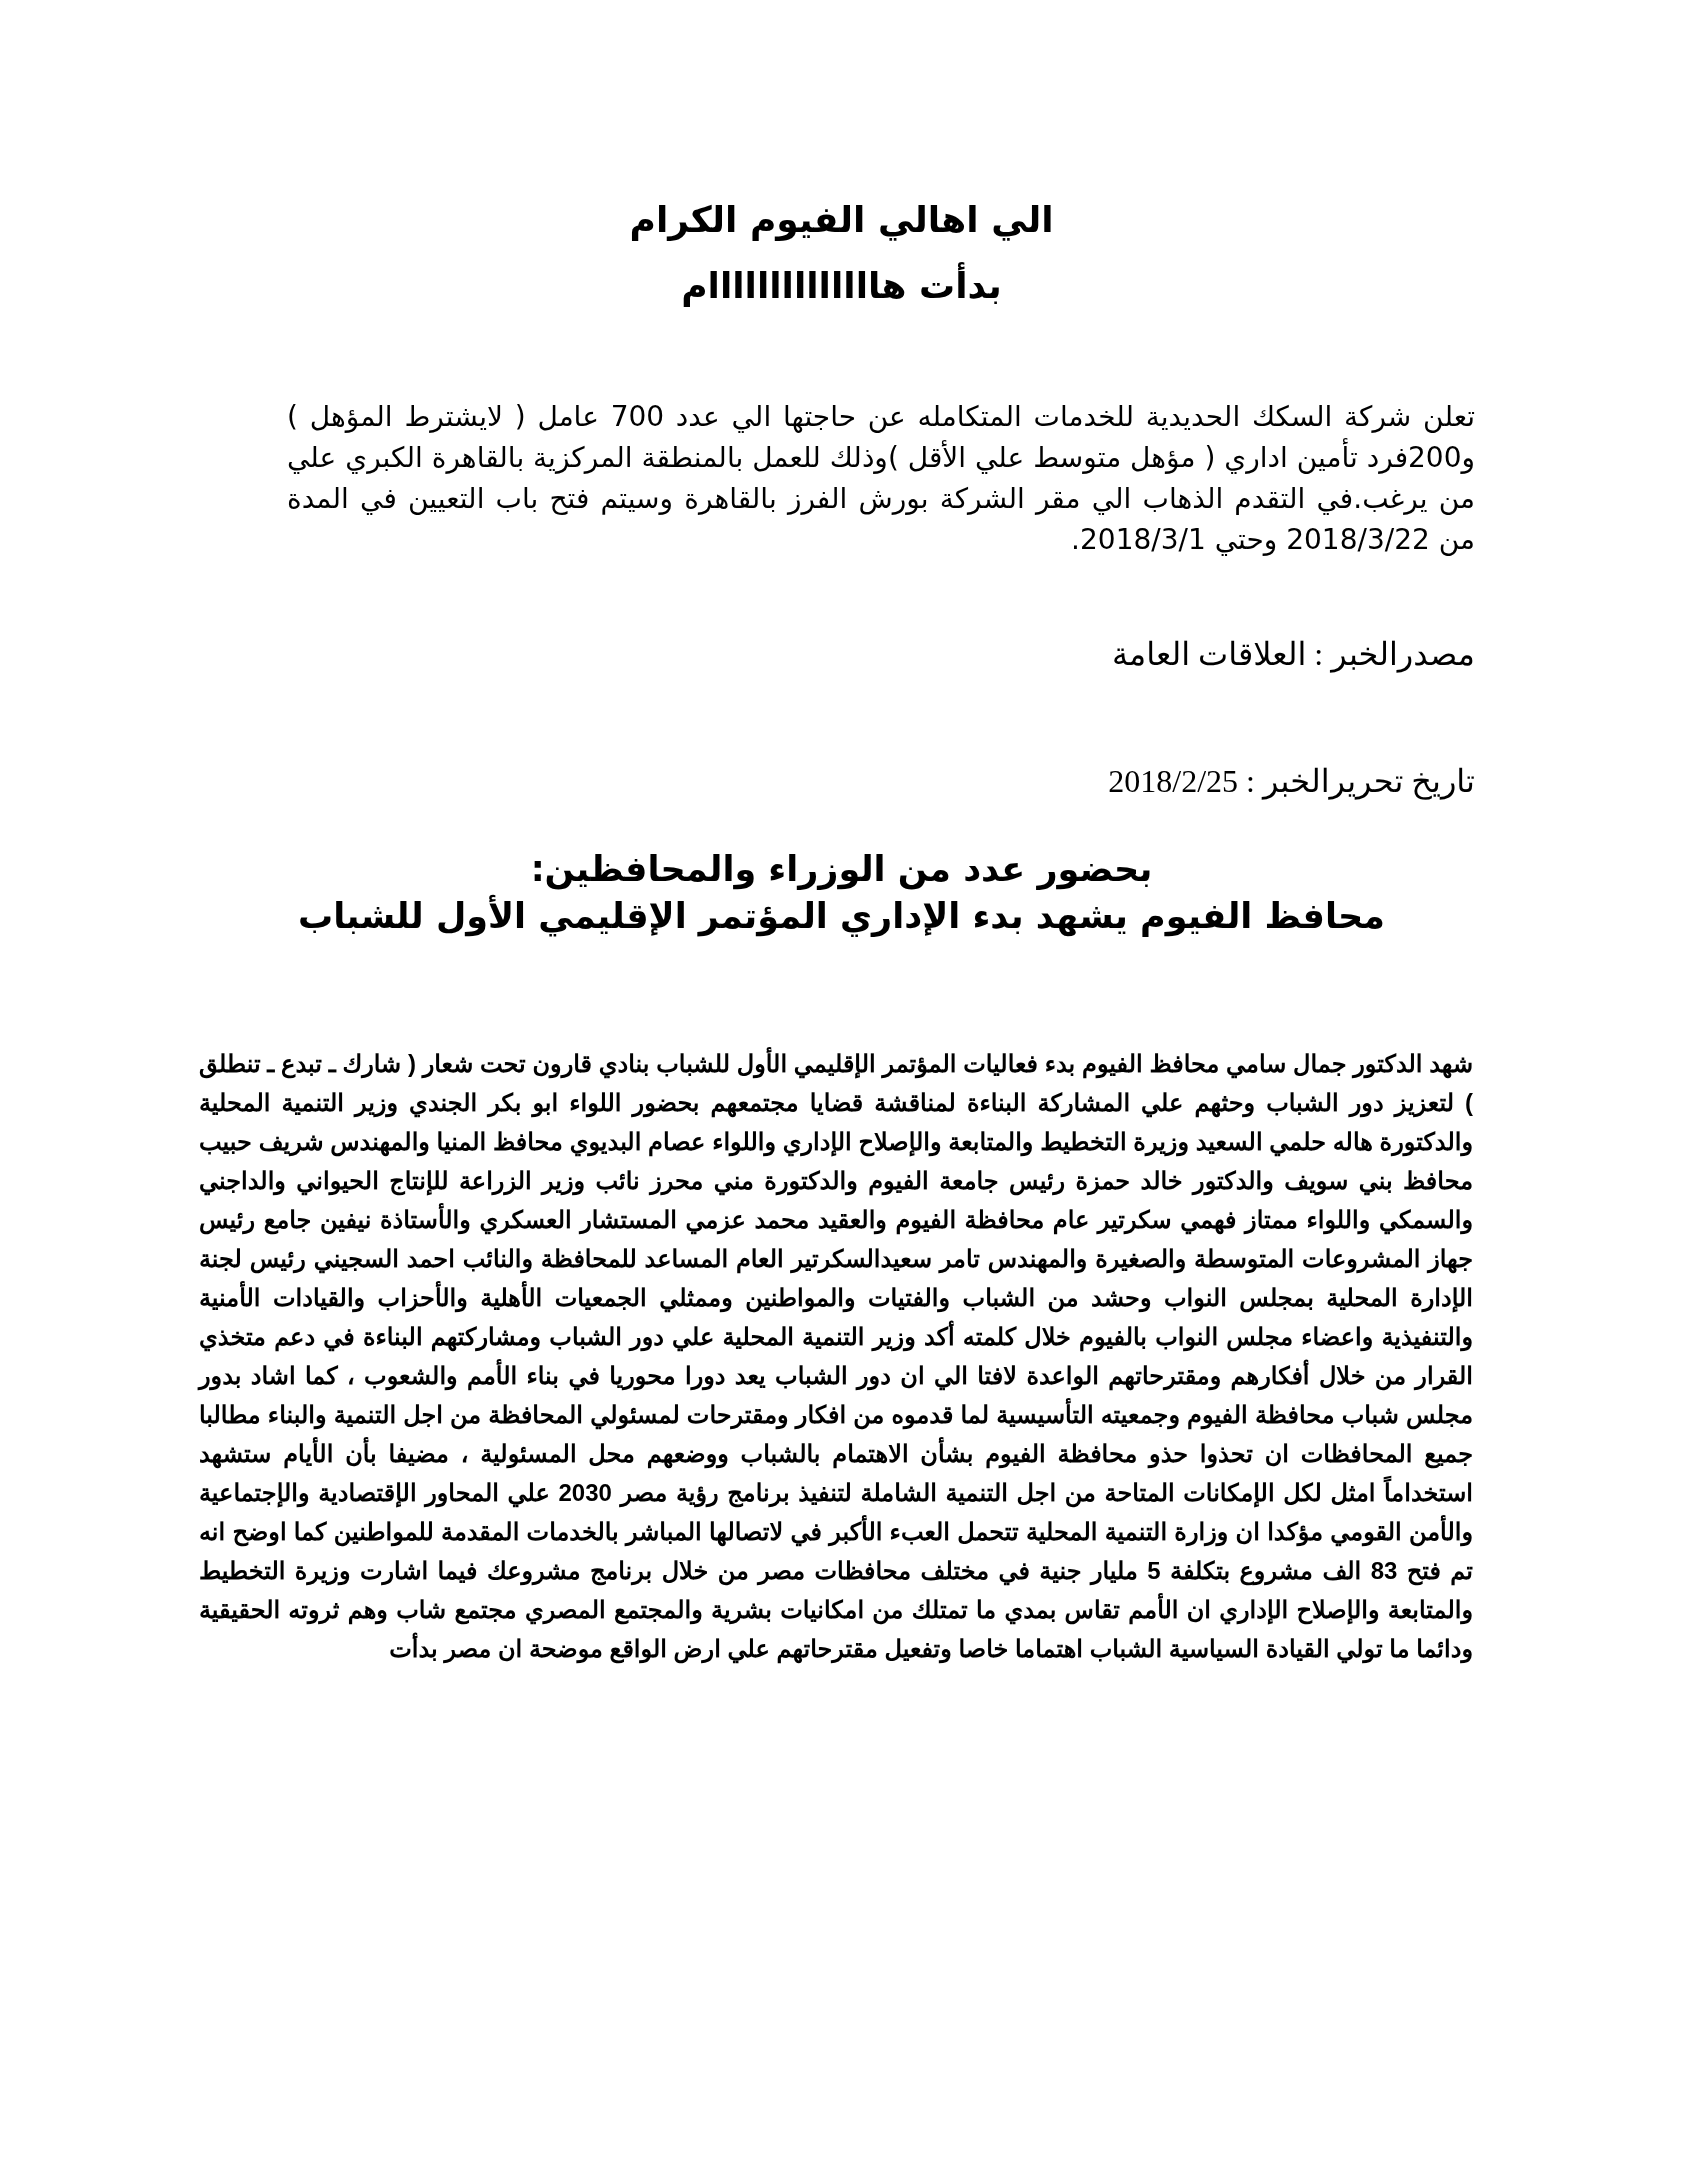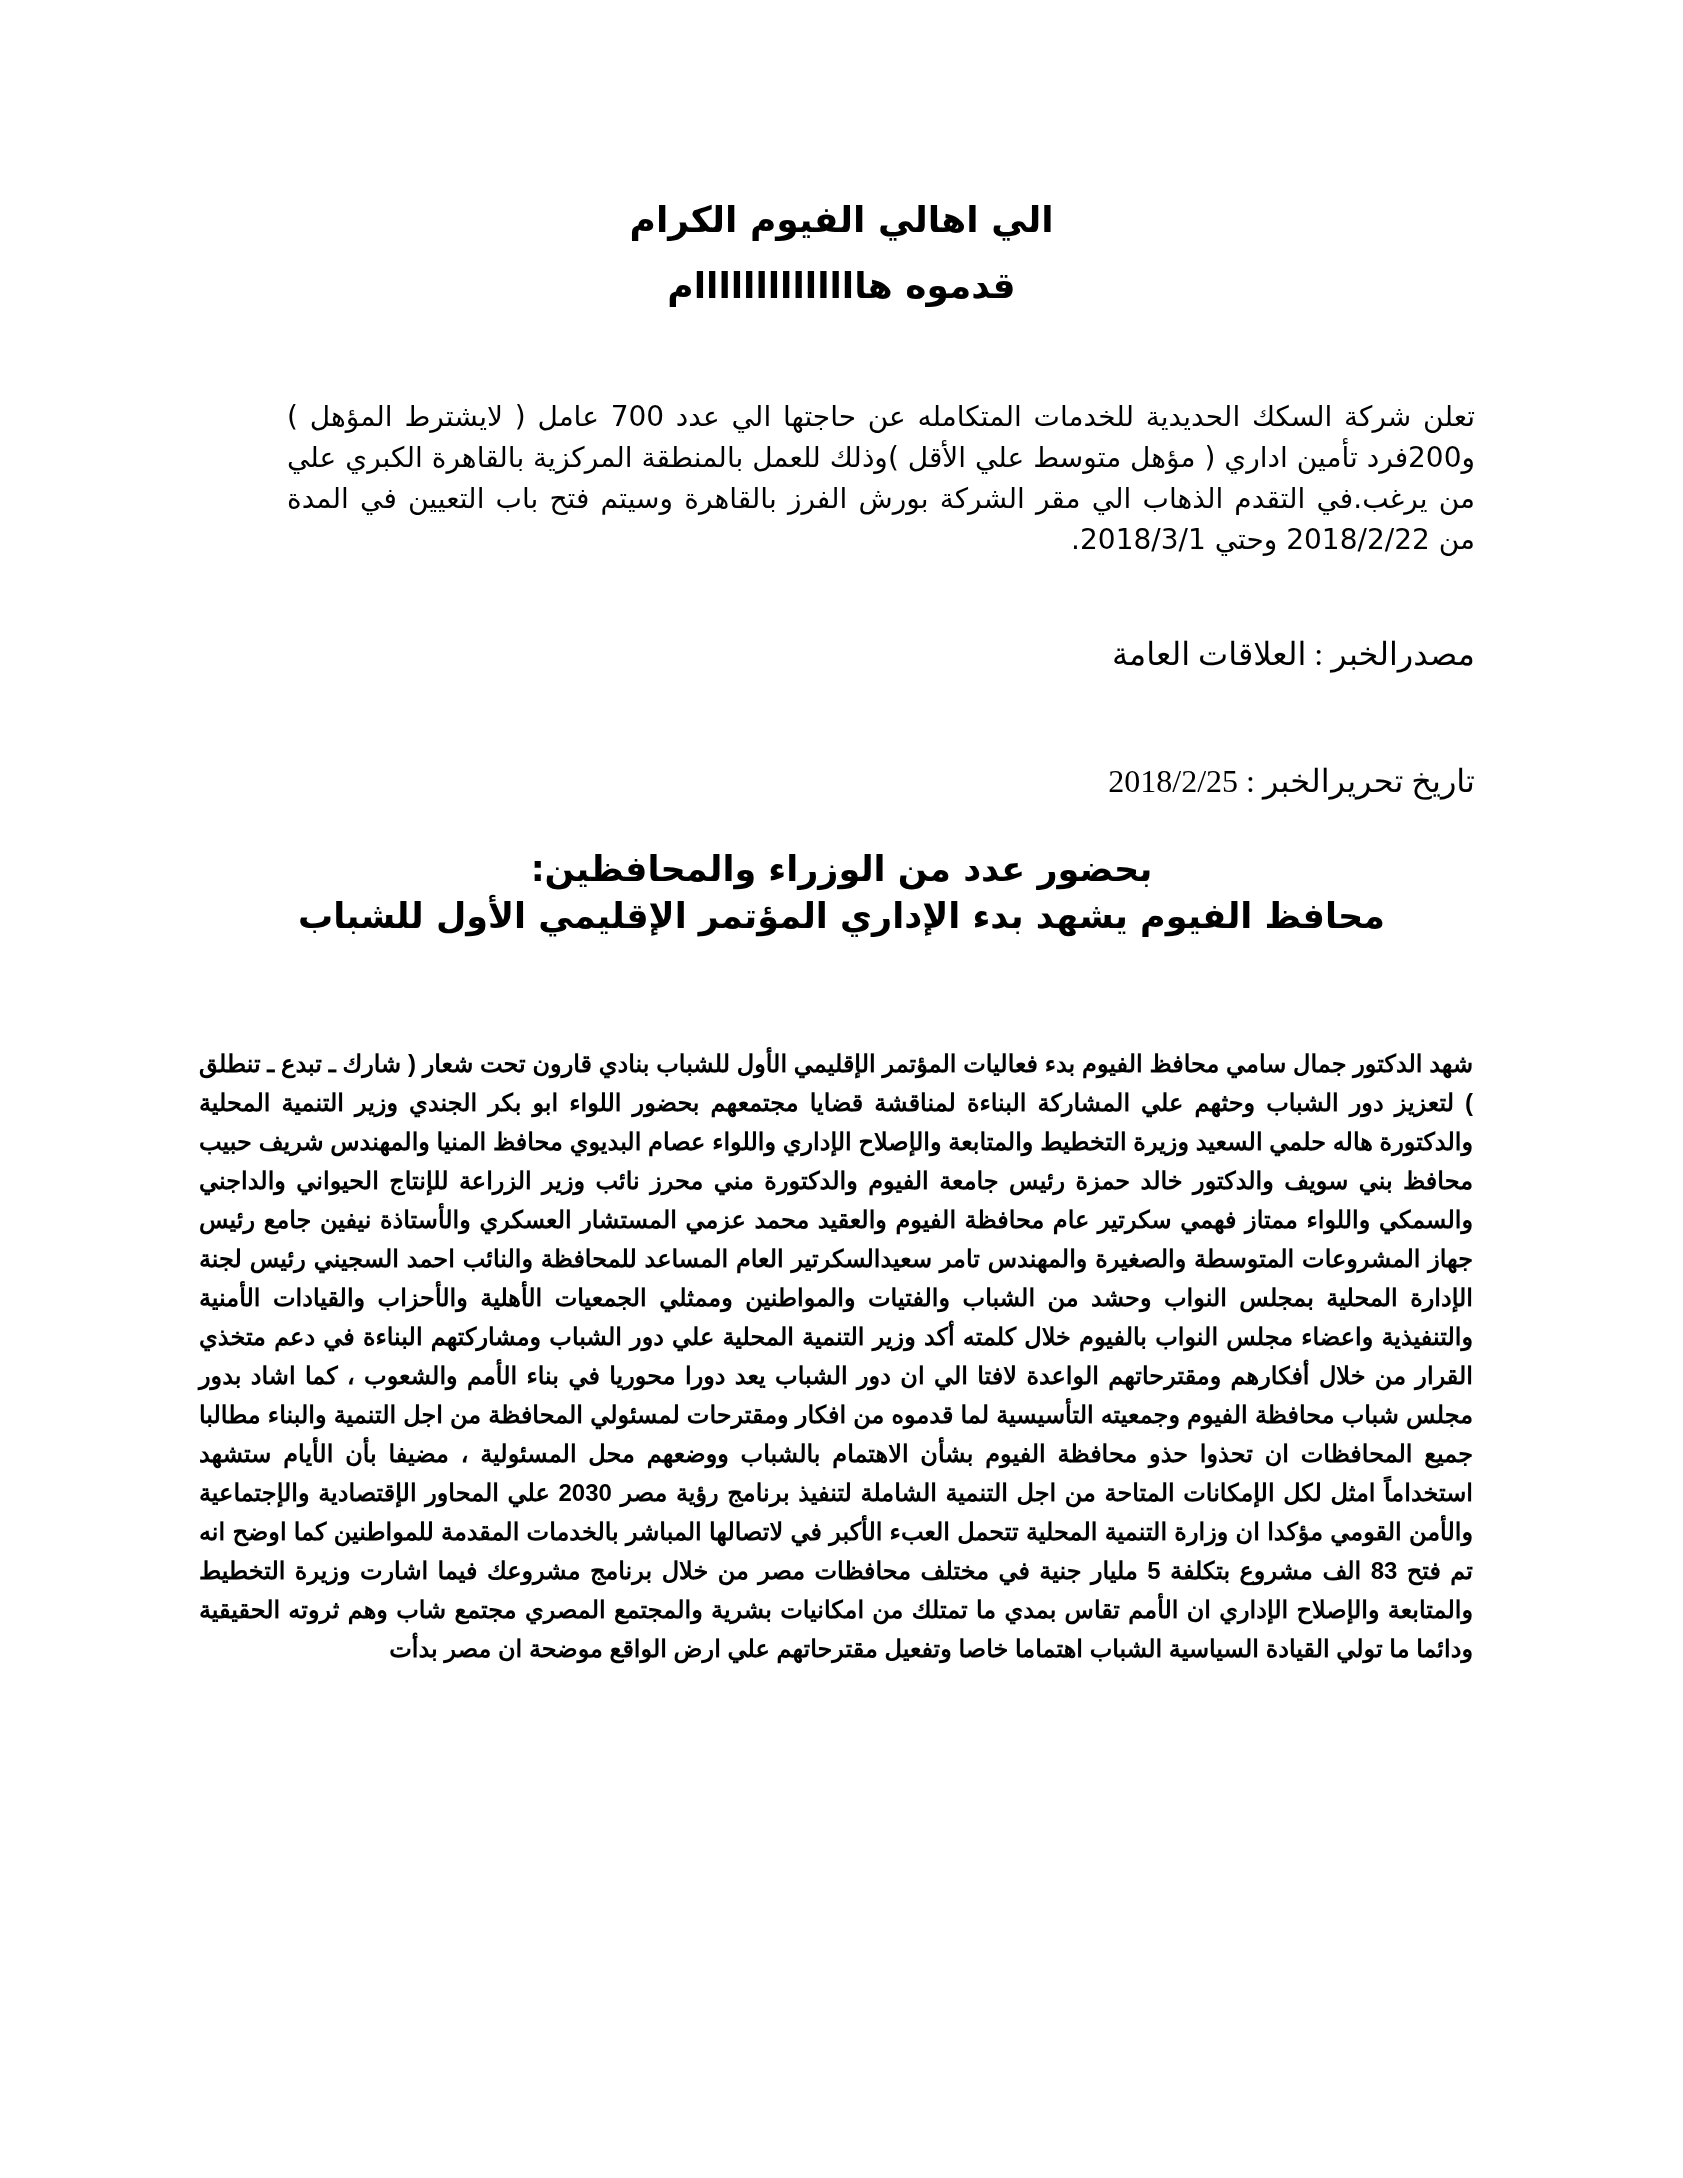--- a/index.html
+++ b/index.html
@@ -14,23 +14,23 @@
   .h2 { position: absolute; left: 0; width: 1683px; text-align: center;
         font-family: "DejaVu Sans", sans-serif; font-weight: bold; font-size: 35px; line-height: 47px; top: 846px; }
   .body { position: absolute; left: 199px; width: 1274px; top: 1044px; text-align: justify; text-align-last: right;
           font-family: Liberation Sans, sans-serif; font-weight: bold; font-size: 24px; line-height: 39px; letter-spacing: -0.3px; }
 </style>
 </head>
 <body>
 
 <div class="page">
   <div class="title rtl" style="top:198px;">الي اهالي الفيوم الكرام</div>
-  <div class="title rtl" style="top:264px;">قدموه هاااااااااااااام</div>
+  <div class="title rtl" style="top:264px;">بدأت هاااااااااااااام</div>
 
-  <div class="p1 rtl">تعلن شركة السكك الحديدية للخدمات المتكامله عن حاجتها الي عدد 700 عامل ( لايشترط المؤهل ) و200فرد تأمين اداري ( مؤهل متوسط علي الأقل )وذلك للعمل بالمنطقة المركزية بالقاهرة الكبري علي من يرغب.في التقدم الذهاب الي مقر الشركة بورش الفرز بالقاهرة وسيتم فتح باب التعيين في المدة من 2018/2/22 وحتي 2018/3/1.</div>
+  <div class="p1 rtl">تعلن شركة السكك الحديدية للخدمات المتكامله عن حاجتها الي عدد 700 عامل ( لايشترط المؤهل ) و200فرد تأمين اداري ( مؤهل متوسط علي الأقل )وذلك للعمل بالمنطقة المركزية بالقاهرة الكبري علي من يرغب.في التقدم الذهاب الي مقر الشركة بورش الفرز بالقاهرة وسيتم فتح باب التعيين في المدة من 2018/3/22 وحتي 2018/3/1.</div>
 
   <div class="meta rtl" style="top:636px;">مصدرالخبر : العلاقات العامة</div>
   <div class="meta rtl" style="top:719px;margin-top:44px;">تاريخ تحريرالخبر : 2018/2/25</div>
 
   <div class="h2 rtl">
     <div>بحضور عدد من الوزراء والمحافظين:</div>
     <div>محافظ الفيوم يشهد بدء الإداري المؤتمر الإقليمي الأول للشباب</div>
   </div>
 
   <div class="body rtl">شهد الدكتور جمال سامي محافظ الفيوم بدء فعاليات المؤتمر الإقليمي الأول للشباب بنادي قارون تحت شعار ( شارك ـ تبدع ـ تنطلق ) لتعزيز دور الشباب وحثهم علي المشاركة البناءة لمناقشة قضايا مجتمعهم بحضور اللواء ابو بكر الجندي وزير التنمية المحلية والدكتورة هاله حلمي السعيد وزيرة التخطيط والمتابعة والإصلاح الإداري واللواء عصام البديوي محافظ المنيا والمهندس شريف حبيب محافظ بني سويف والدكتور خالد حمزة رئيس جامعة الفيوم والدكتورة مني محرز نائب وزير الزراعة للإنتاج الحيواني والداجني والسمكي واللواء ممتاز فهمي سكرتير عام محافظة الفيوم والعقيد محمد عزمي المستشار العسكري والأستاذة نيفين جامع رئيس جهاز المشروعات المتوسطة والصغيرة والمهندس تامر سعيدالسكرتير العام المساعد للمحافظة والنائب احمد السجيني رئيس لجنة الإدارة المحلية بمجلس النواب وحشد من الشباب والفتيات والمواطنين وممثلي الجمعيات الأهلية والأحزاب والقيادات الأمنية والتنفيذية واعضاء مجلس النواب بالفيوم خلال كلمته أكد وزير التنمية المحلية علي دور الشباب ومشاركتهم البناءة في دعم متخذي القرار من خلال أفكارهم ومقترحاتهم الواعدة لافتا الي ان دور الشباب يعد دورا محوريا في بناء الأمم والشعوب ، كما اشاد بدور مجلس شباب محافظة الفيوم وجمعيته التأسيسية لما قدموه من افكار ومقترحات لمسئولي المحافظة من اجل التنمية والبناء مطالبا جميع المحافظات ان تحذوا حذو محافظة الفيوم بشأن الاهتمام بالشباب ووضعهم محل المسئولية ، مضيفا بأن الأيام ستشهد استخداماً امثل لكل الإمكانات المتاحة من اجل التنمية الشاملة لتنفيذ برنامج رؤية مصر 2030 علي المحاور الإقتصادية والإجتماعية والأمن القومي مؤكدا ان وزارة التنمية المحلية تتحمل العبء الأكبر في لاتصالها المباشر بالخدمات المقدمة للمواطنين كما اوضح انه تم فتح 83 الف مشروع بتكلفة 5 مليار جنية في مختلف محافظات مصر من خلال برنامج مشروعك فيما اشارت وزيرة التخطيط والمتابعة والإصلاح الإداري ان الأمم تقاس بمدي ما تمتلك من امكانيات بشرية والمجتمع المصري مجتمع شاب وهم ثروته الحقيقية ودائما ما تولي القيادة السياسية الشباب اهتماما خاصا وتفعيل مقترحاتهم علي ارض الواقع موضحة ان مصر بدأت</div>

